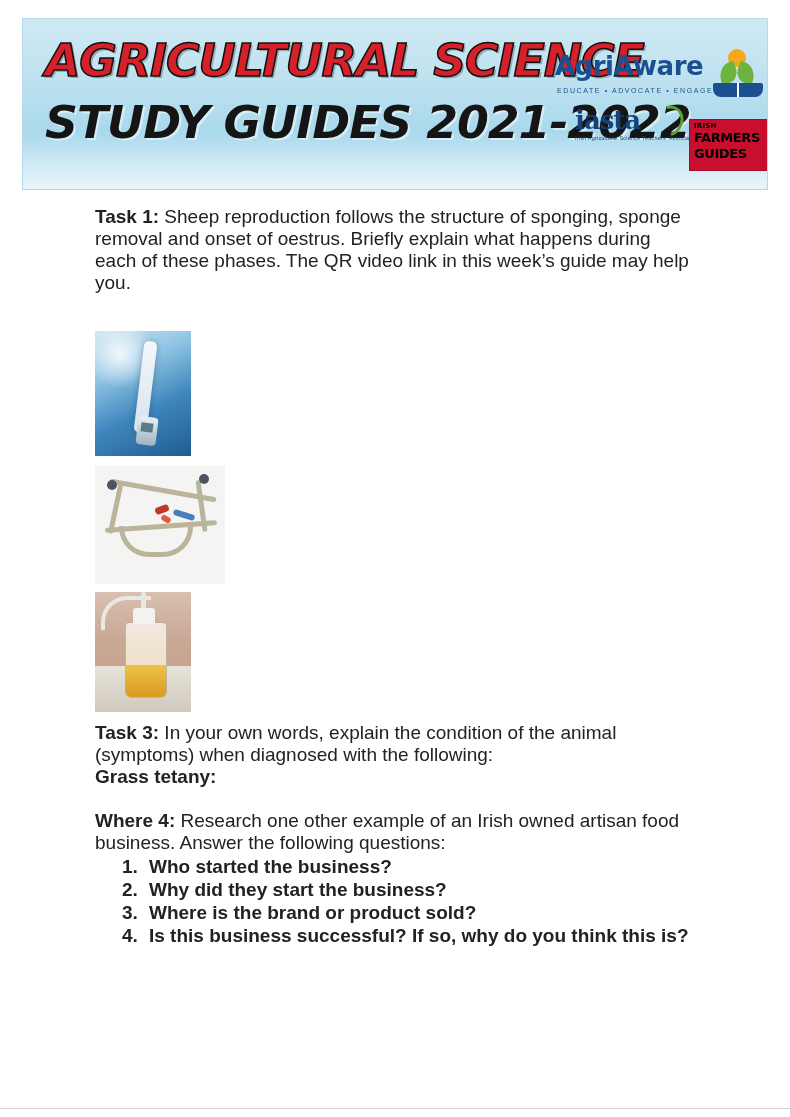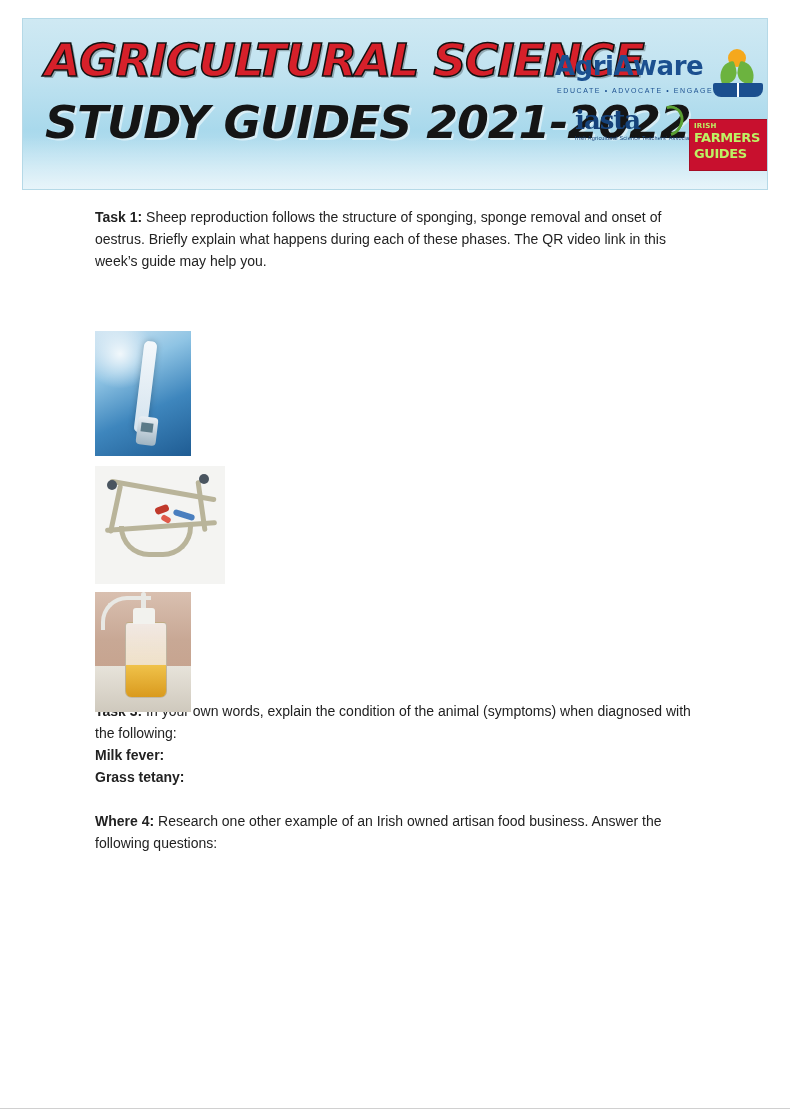--- a/index.html
+++ b/index.html
@@ -200,21 +200,21 @@
   
   .ifj-logo {
     position: absolute;
     left: 666px;
     top: 100px;
     width: 84px;
     height: 52px;
     background: #c8102e;
     border: 1px solid #a60d25;
     box-sizing: border-box;
-    color: #bef264;
+    color: #000000;
     padding: 2px 4px;
   }
   .ifj-logo .ifj-small {
     font-family: "DejaVu Sans", sans-serif;
     font-weight: bold;
     font-size: 7px;
     line-height: 8px;
     letter-spacing: 0.2px;
   }
   .ifj-logo .ifj-big {
@@ -224,21 +224,21 @@
     line-height: 16px;
     letter-spacing: -0.4px;
   }
 
   
   .content {
     position: absolute;
     left: 95px;
     top: 206px;
     width: 600px;
-    font-size: 14px;
+    font-size: 19px;
     line-height: 22px;
     color: #222222;
   }
   .para {
     margin: 0 0 0 0;
   }
   .para b, .lbl {
     font-weight: bold;
   }
   .spacer-md { height: 22px; }
@@ -453,29 +453,34 @@
 
     <div class="spacer-md"></div>
 
 
     <div style="height: 406px;"></div>
 
     <p class="para">
       <b>Task 3:</b><span> In your own words, explain the condition of the animal (symptoms) when diagnosed with the following:</span>
     </p>
 
-    <p class="term">Milk fever:</p>
     <p class="term">Grass tetany:</p>
 
     <div class="spacer-md"></div>
 
     <p class="para">
       <b>Where 4:</b><span> Research one other example of an Irish owned artisan food business. Answer the following questions:</span>
     </p>
 
+    <ol class="questions">
+      <li>Who started the business?</li>
+      <li>Why did they start the business?</li>
+      <li>Where is the brand or product sold?</li>
+      <li>Is this business successful? If so, why do you think this is?</li>
+    </ol>
   </div>
 
   <div class="img-block" id="img-thermometer">
     <div class="glow"></div>
     <div class="therm-body"></div>
     <div class="therm-head"></div>
     <div class="therm-screen"></div>
   </div>
 
   <div class="img-block" id="img-lambing-aid">

